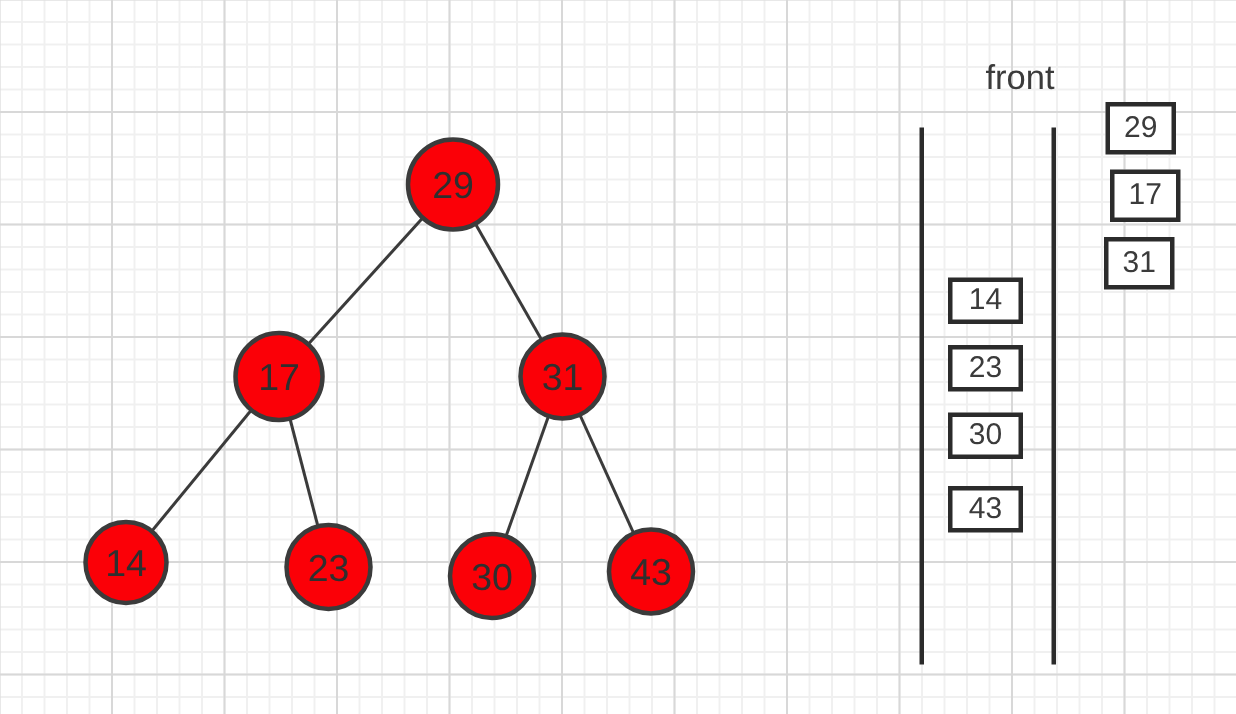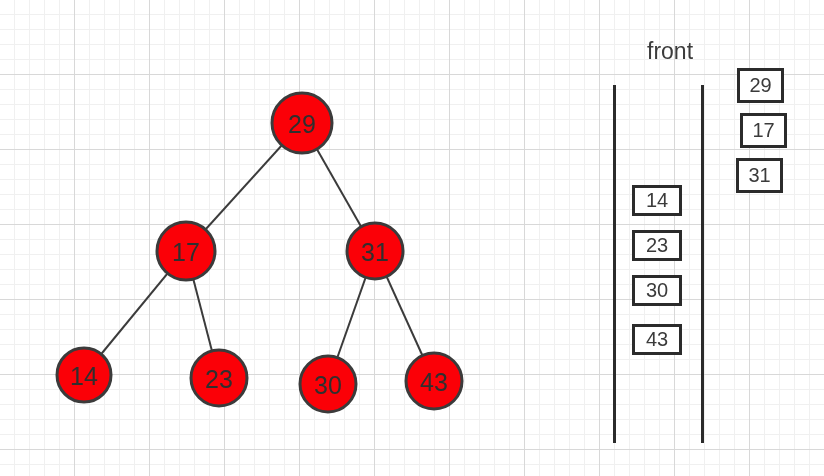--- a/index.html
+++ b/index.html
@@ -49,26 +49,27 @@
   }
   .node-label {
     font-family: "Liberation Sans", sans-serif;
     font-size: 25px;
     fill: #2f2f2f;
     text-anchor: middle;
     dominant-baseline: central;
   }
   .front-label {
     position: absolute;
-    left: 647px;
+    left: 629px;
     top: 38px;
     font-size: 23px;
     color: #3b3b3b;
     line-height: 26px;
     white-space: nowrap;
+    padding-left: 28px;
   }
   .rail {
     position: absolute;
     width: 3px;
     background-color: #2b2b2b;
   }
   #rail-left {
     left: 613px;
     top: 85px;
     height: 358px;

